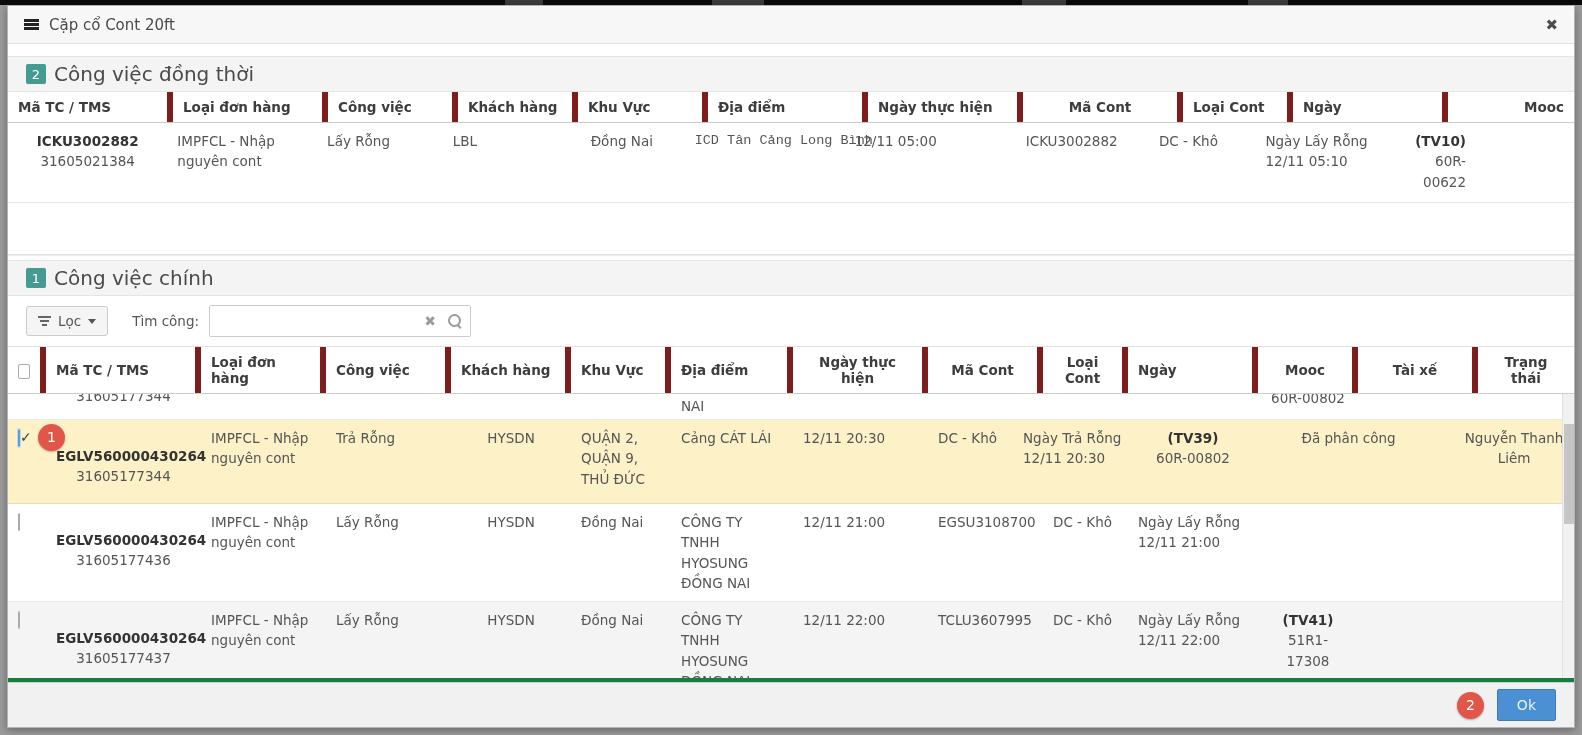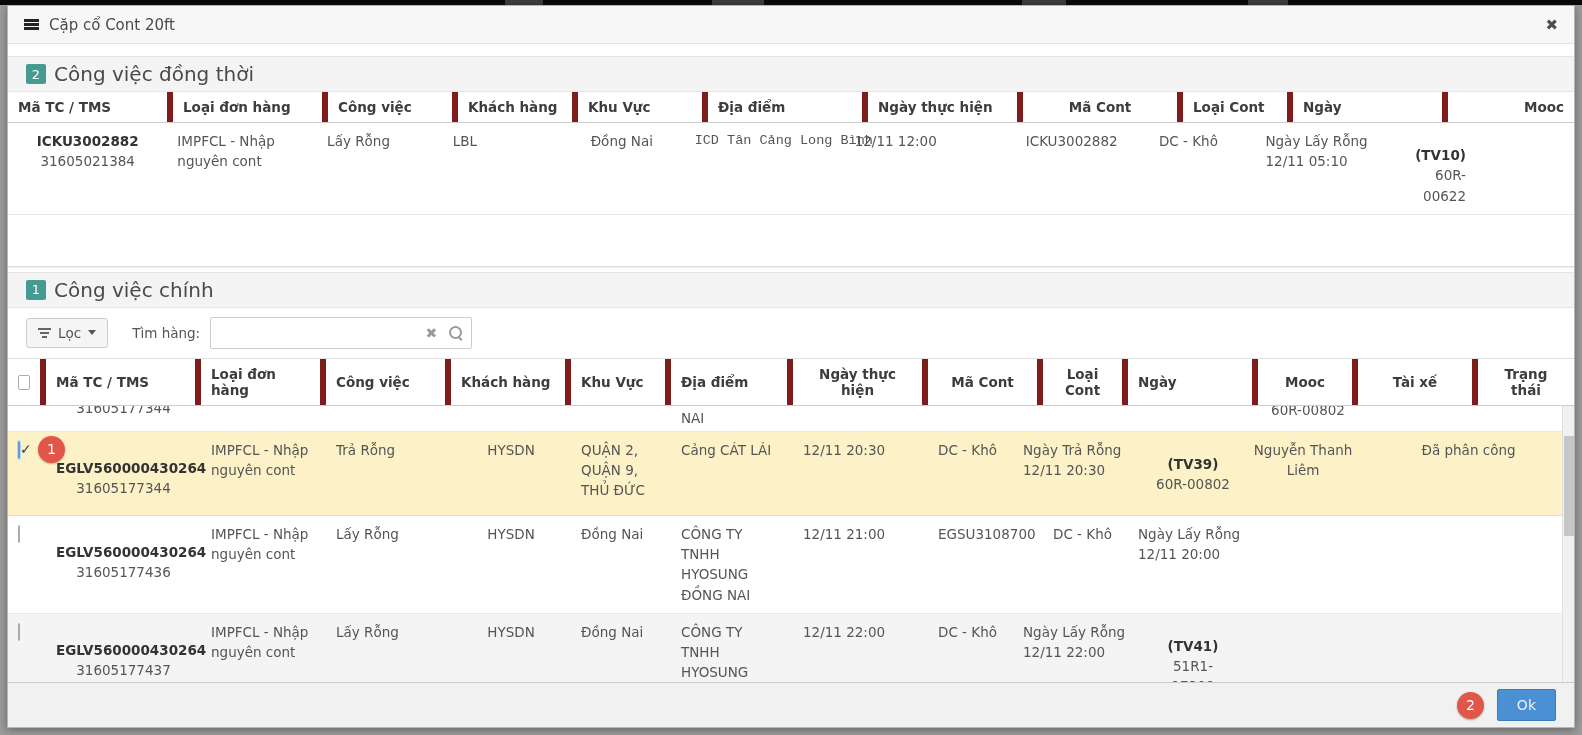--- a/index.html
+++ b/index.html
@@ -28,21 +28,21 @@
 
   
   .thead { display:flex; background:#fff; border-bottom:1px solid #ccc; font-weight:bold; color:#3d3d3d; }
   .thead .th { padding:7px 10px; border-right:6px solid #7f1d1d; display:flex; align-items:center; }
   .thead .th:last-child { border-right:none; }
   .trow { display:flex; border-bottom:1px solid #e9e9e9; background:#fff; }
   .td { padding:8px 10px; line-height:1.5; }
   .bold-code { font-weight:bold; color:#333; }
   .t-center { text-align:center; justify-content:center; }
   .t-right { text-align:right; justify-content:flex-end; }
-  .mooc-block { margin-top:14px; }
+  .mooc-block { }
 
   
   .c2-ma{width:165px;} .c2-loai{width:155px;} .c2-cv{width:130px;} .c2-kh{width:120px;}
   .c2-kv{width:130px;} .c2-dd{width:160px;} .c2-nth{width:155px;} .c2-mc{width:160px;}
   .c2-lc{width:110px;} .c2-ngay{width:155px;} .c2-mooc{flex:1; padding-right:108px;}
   .concurrent-row { min-height:80px;justify-content:flex-end; }
   .concurrent-empty { height:52px; background:#fff; border-bottom:1px solid #e0e0e0; }
 
   
   .filter-bar { display:flex; align-items:center; padding:9px 18px; background:#fff; height:50px; }
@@ -138,21 +138,21 @@
     <div class="trow concurrent-row">
       <div class="td c2-ma t-center">
         <div class="bold-code">ICKU3002882</div>
         <div>31605021384</div>
       </div>
       <div class="td c2-loai">IMPFCL - Nhập nguyên cont</div>
       <div class="td c2-cv">Lấy Rỗng</div>
       <div class="td c2-kh">LBL</div>
       <div class="td c2-kv t-center">Đồng Nai</div>
       <div class="td c2-dd" style="white-space:nowrap;font-family:Liberation Mono, monospace;">ICD Tân Cảng Long Bình</div>
-      <div class="td c2-nth">12/11 12:00</div>
+      <div class="td c2-nth">12/11 05:00</div>
       <div class="td c2-mc t-center">ICKU3002882</div>
       <div class="td c2-lc">DC - Khô</div>
       <div class="td c2-ngay">Ngày Lấy Rỗng 12/11 05:10</div>
       <div class="td c2-mooc t-right">
         <div class="mooc-block">
           <div class="bold-code">(TV10)</div>
           <div>60R-00622</div>
         </div>
       </div>
     </div>
@@ -170,21 +170,21 @@
     <div class="filter-bar">
       <div class="filter-btn">
         <span class="funnel">
             <i></i>
             <i></i>
             <i></i>
           </span>
         <span>Lọc</span>
         <span class="caret-down"></span>
       </div>
-      <span class="search-label">Tìm hàng:</span>
+      <span class="search-label">Tìm công:</span>
       <div class="search-box">
         <input type="text" value="" style="">
         <span class="clear-x">✖</span>
         <span class="mag"></span>
       </div>
     </div>
 
     <div class="thead main-thead">
       <div class="th c-cb">
           <span class="checkbox"></span>
@@ -245,55 +245,56 @@
         <div class="td c-dd">Cảng CÁT LÁI</div>
         <div class="td c-nth">12/11 20:30</div>
         <div class="td c-lc">DC - Khô</div>
         <div class="td c-ngay">Ngày Trả Rỗng 12/11 20:30</div>
         <div class="td c-mooc t-center">
           <div class="mooc-block">
             <div class="bold-code">(TV39)</div>
             <div>60R-00802</div>
           </div>
         </div>
+        <div class="td c-tt t-center">Đã phân công</div>
         <div class="td c-tx t-center">Nguyễn Thanh Liêm</div>
-        <div class="td c-tt t-center">Đã phân công</div>
       </div>
 
       <div class="trow row-main" style="min-height:72px;">
         <div class="td c-cb"><span class="checkbox"></span></div>
         <div class="td c-ma t-center">
           <div class="bold-code" style="margin-top:18px;">EGLV560000430264</div>
           <div>31605177436</div>
         </div>
         <div class="td c-loai">IMPFCL - Nhập nguyên cont</div>
         <div class="td c-cv">Lấy Rỗng</div>
         <div class="td c-kh t-center">HYSDN</div>
         <div class="td c-kv">Đồng Nai</div>
         <div class="td c-dd">CÔNG TY TNHH HYOSUNG ĐỒNG NAI</div>
         <div class="td c-nth">12/11 21:00</div>
         <div class="td c-mc">EGSU3108700</div>
         <div class="td c-lc">DC - Khô</div>
-        <div class="td c-ngay">Ngày Lấy Rỗng 12/11 20:00</div>
+        <div class="td c-ngay">Ngày Lấy Rỗng 12/11 21:00</div>
         <div class="td c-tx"></div>
         <div class="td c-tt"></div>
       </div>
 
       <div class="trow row-main row-alt" style="min-height:76px;">
         <div class="td c-cb"><span class="checkbox"></span></div>
         <div class="td c-ma t-center">
           <div class="bold-code" style="margin-top:18px;">EGLV560000430264</div>
           <div>31605177437</div>
         </div>
         <div class="td c-loai">IMPFCL - Nhập nguyên cont</div>
         <div class="td c-cv">Lấy Rỗng</div>
         <div class="td c-kh t-center">HYSDN</div>
         <div class="td c-kv">Đồng Nai</div>
         <div class="td c-dd">CÔNG TY TNHH HYOSUNG ĐỒNG NAI</div>
         <div class="td c-nth">12/11 22:00</div>
+        <div class="td c-mc">TCLU3607995</div>
         <div class="td c-lc">DC - Khô</div>
         <div class="td c-ngay">Ngày Lấy Rỗng 12/11 22:00</div>
         <div class="td c-mooc t-center">
           <div class="mooc-block">
             <div class="bold-code">(TV41)</div>
             <div>51R1-17308</div>
           </div>
         </div>
         <div class="td c-tx"></div>
         <div class="td c-tt"></div>

